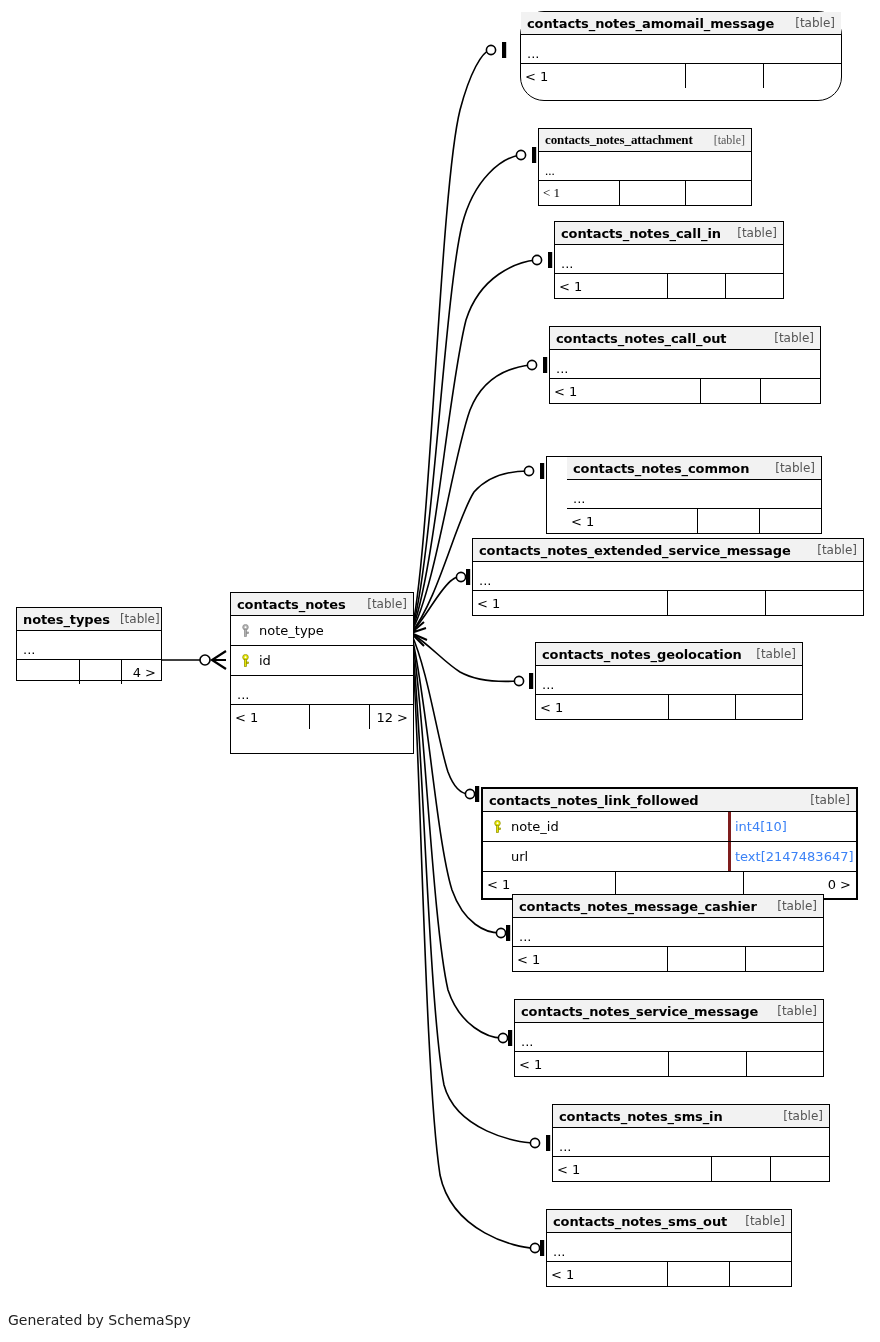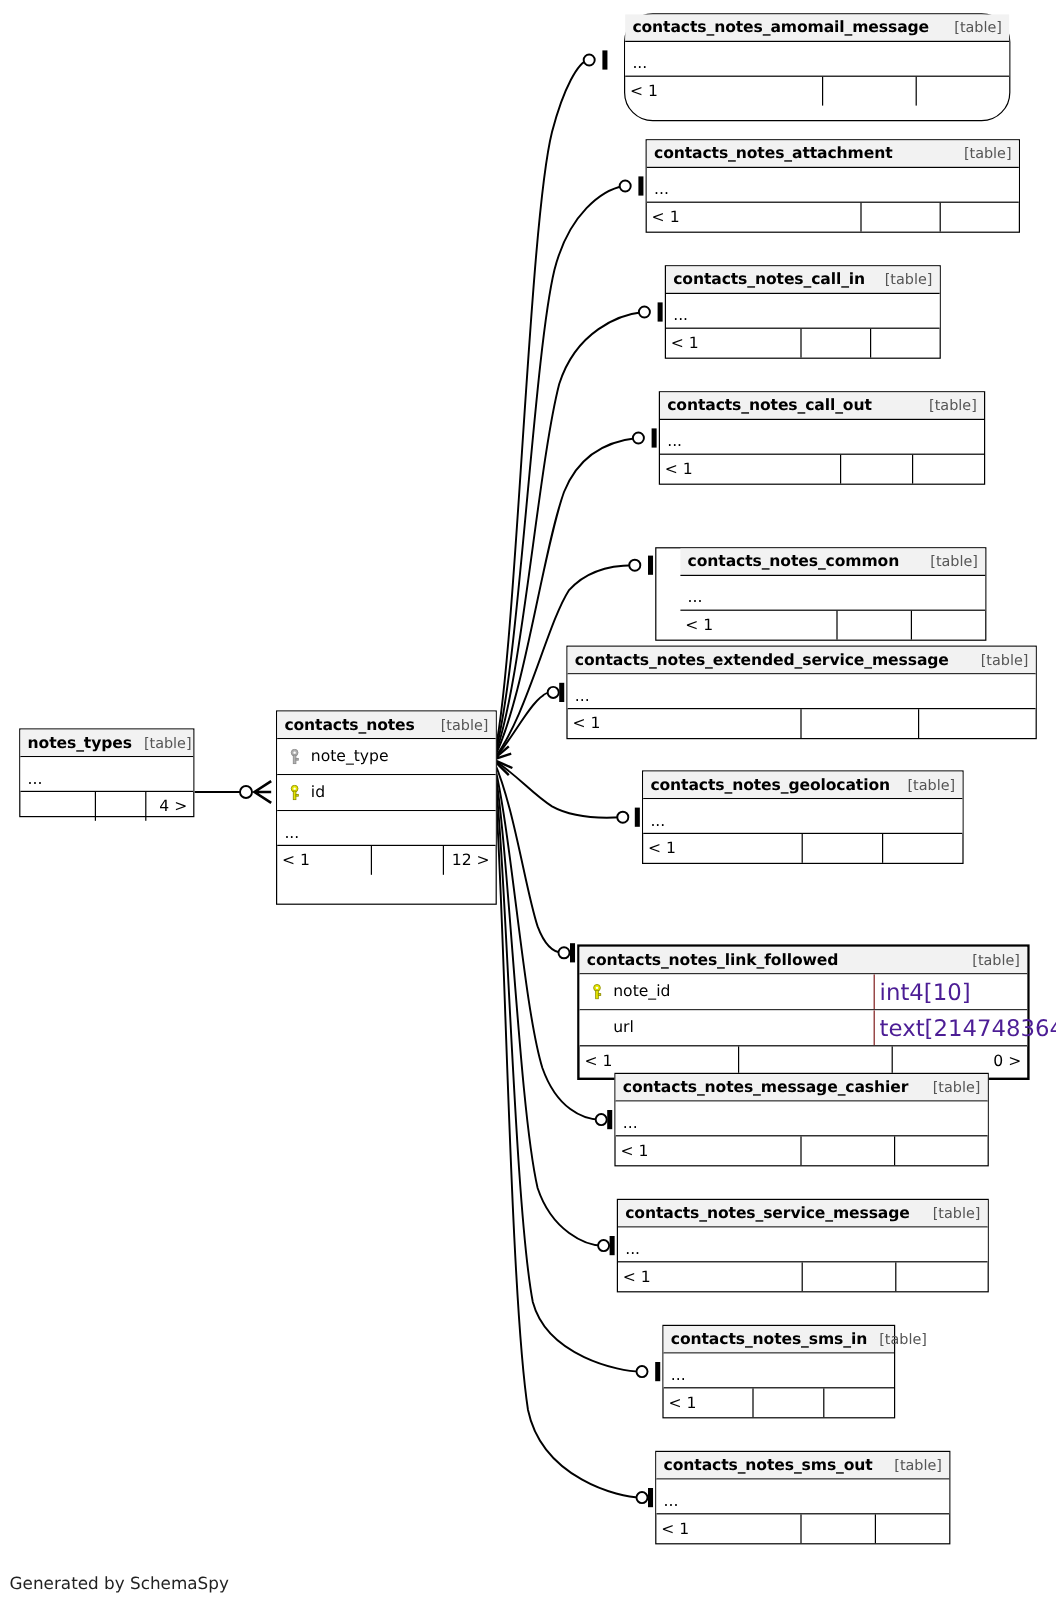--- a/index.html
+++ b/index.html
@@ -72,24 +72,24 @@
     align-items: center;
     padding: 0 6px;
     font-size: 13px;
     color: #000000;
     white-space: nowrap;
     overflow: hidden;
   }
   .col-type {
     flex: 0 0 auto;
     box-sizing: border-box;
-    border-left: 1px solid #7f1d1d;
+    border-left: 3px solid #7f1d1d;
     padding: 0 4px;
-    font-size: 19px;
-    color: #4c1d95;
+    font-size: 13px;
+    color: #3b82f6;
     white-space: nowrap;
     height: 100%;
     display: flex;
     align-items: center;
   }
   .ellipsis {
     font-size: 13px;
     color: #000000;
     padding: 0 6px;
     line-height: 1;
@@ -211,21 +211,21 @@
         </div>
         <div class="tbl-row ellipsis-row">
           <span class="ellipsis">...</span>
         </div>
         <div class="tbl-footer">
           <div class="foot-cell c1">&lt; 1</div>
           <div class="foot-cell c2" style="width: 78px;"></div>
           <div class="foot-cell c3" style="width: 78px;"></div>
         </div>
       </div>
-      <div class="table-box" style="left: 538px; top: 116px; width: 312px; height: 78px;">
+      <div class="table-box" style="left: 538px; top: 128px; width: 214px; height: 78px; font-family: Liberation Serif, serif;">
         <div class="tbl-header">
           <span class="tbl-name">contacts_notes_attachment</span>
           <span class="tbl-tag">[table]</span>
         </div>
         <div class="tbl-row ellipsis-row">
           <span class="ellipsis">...</span>
         </div>
         <div class="tbl-footer">
           <div class="foot-cell c1">&lt; 1</div>
           <div class="foot-cell c2" style="width: 66px;"></div>
@@ -352,21 +352,21 @@
         </div>
         <div class="tbl-row ellipsis-row">
           <span class="ellipsis">...</span>
         </div>
         <div class="tbl-footer">
           <div class="foot-cell c1">&lt; 1</div>
           <div class="foot-cell c2" style="width: 78px;"></div>
           <div class="foot-cell c3" style="width: 77px;"></div>
         </div>
       </div>
-      <div class="table-box" style="left: 552px; top: 1104px; width: 194px; height: 78px;">
+      <div class="table-box" style="left: 552px; top: 1104px; width: 278px; height: 78px;">
         <div class="tbl-header">
           <span class="tbl-name">contacts_notes_sms_in</span>
           <span class="tbl-tag">[table]</span>
         </div>
         <div class="tbl-row ellipsis-row">
           <span class="ellipsis">...</span>
         </div>
         <div class="tbl-footer">
           <div class="foot-cell c1">&lt; 1</div>
           <div class="foot-cell c2" style="width: 59px;"></div>

